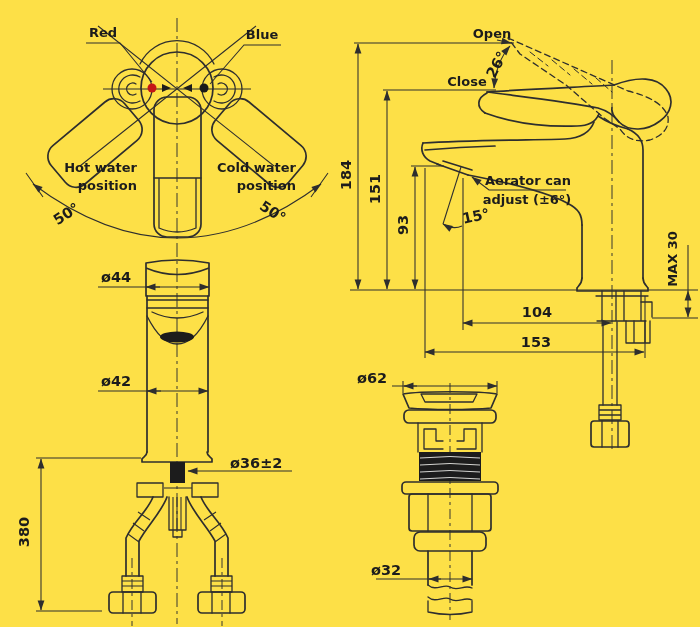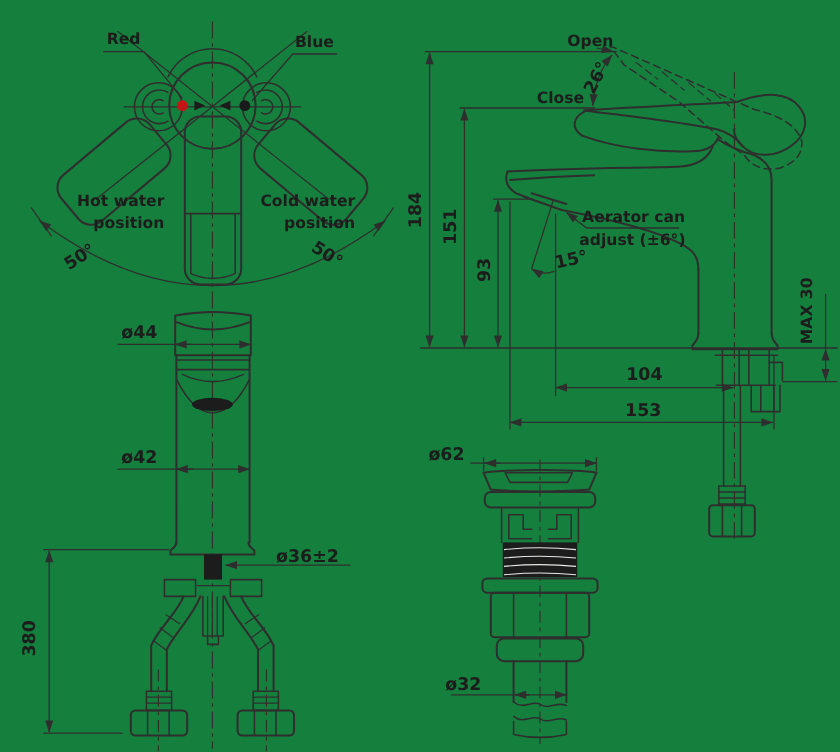--- a/index.html
+++ b/index.html
@@ -1,16 +1,16 @@
 <!DOCTYPE html>
 <html><head>
 <meta charset="utf-8">
 <style>
   html,body{margin:0;padding:0;background:#ffffff;}
-  .canvas{position:relative;width:700px;height:627px;background:#15803d;overflow:hidden;}
+  .canvas{position:relative;width:700px;height:627px;background:#fde047;overflow:hidden;}
   .canvas svg{position:absolute;left:0;top:0;}
   .s{stroke:#2e2e2e;fill:none;stroke-width:1.7;stroke-linecap:round;stroke-linejoin:round;}
   .s2{stroke:#2e2e2e;fill:none;stroke-width:1.3;stroke-linecap:round;stroke-linejoin:round;}
   .dim{stroke:#2e2e2e;fill:none;stroke-width:1.05;stroke-linecap:butt;}
   .cl{stroke:#2e2e2e;fill:none;stroke-width:.95;stroke-dasharray:14 4 3 4;}
   .cl2{stroke:#2e2e2e;fill:none;stroke-width:.95;stroke-dasharray:10 4 3 4;}
   .dash{stroke-dasharray:6 4;}
   .fillme{fill:#1c1c1c;stroke:none;}
   text{font-family:"DejaVu Sans",sans-serif;fill:#1c1c1c;}
   .t{font-size:13px;font-weight:600;}

